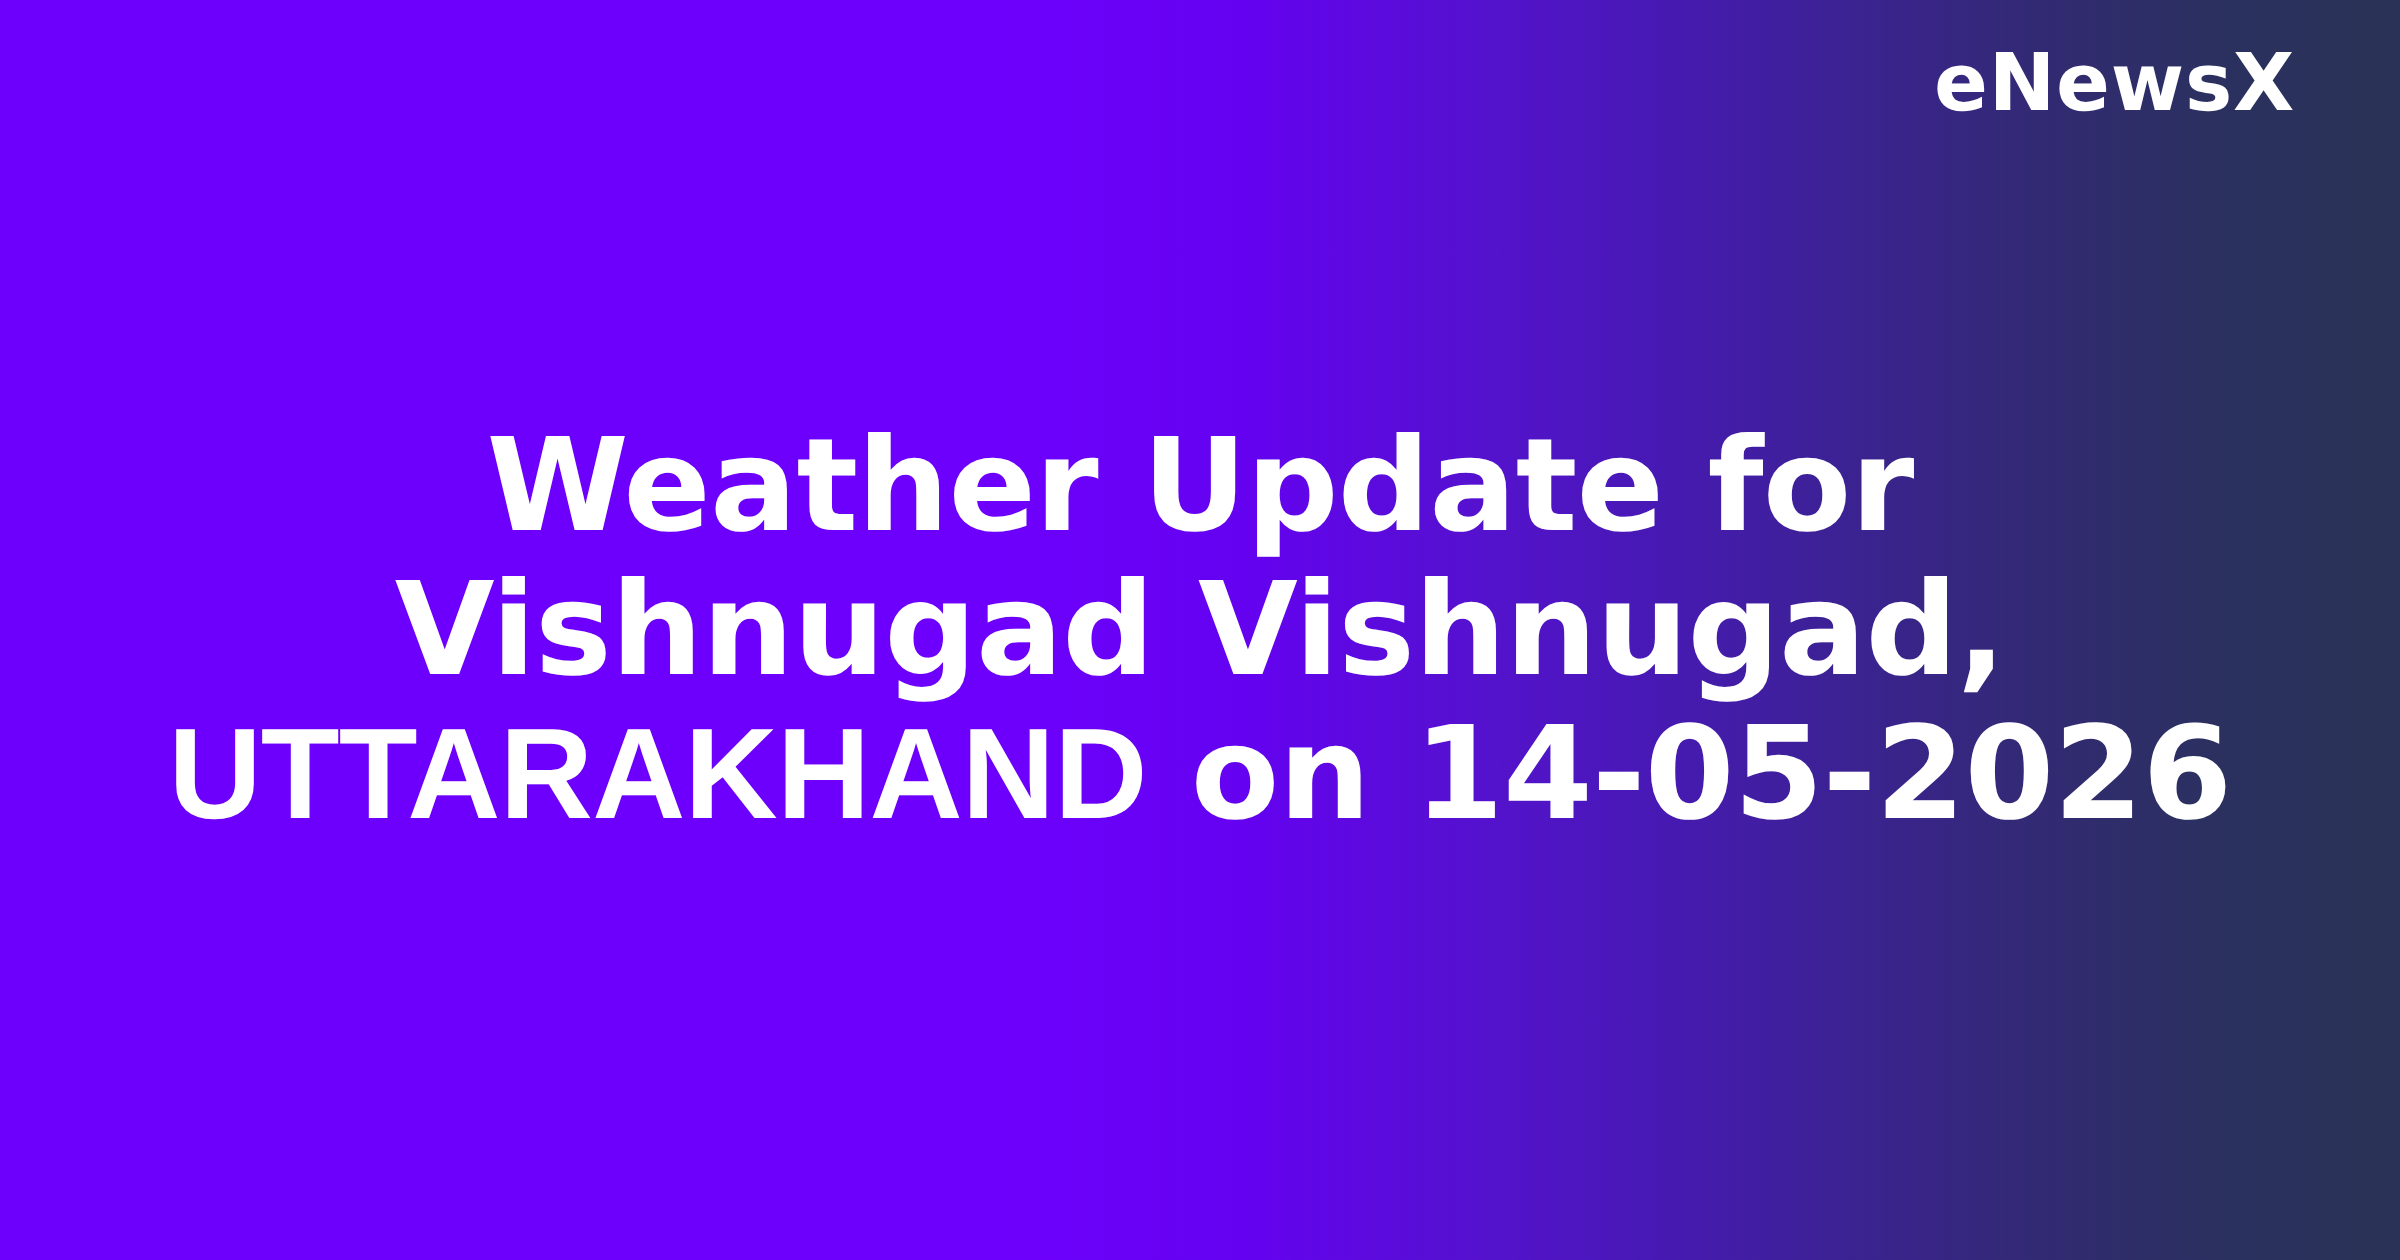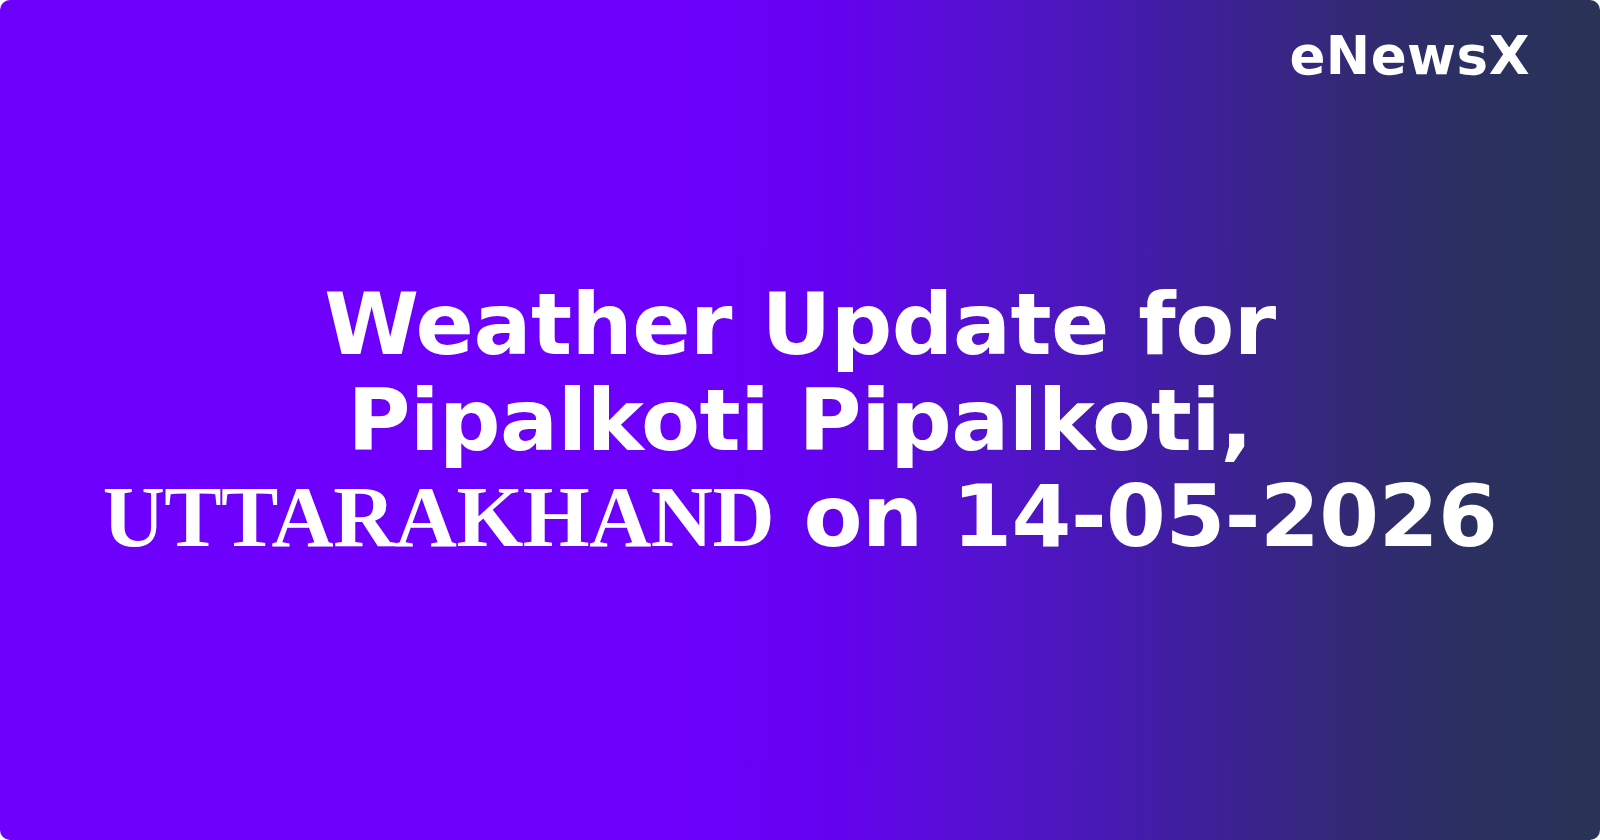--- a/index.html
+++ b/index.html
@@ -22,21 +22,20 @@
         #6d00fc 0%,
         #6d00fc 42%,
         #6402f0 52%,
         #5412cd 62%,
         #4719b4 69%,
         #3b2292 77%,
         #322a73 85%,
         #2b3060 92%,
         #2a3356 100%
     );
-    border-radius: 10px;
   }
 
   
   .brand {
     position: absolute;
     top: 28px;
     right: 70px;
     color: #ffffff;
     font-size: 53px;
     font-weight: 700;
@@ -65,32 +64,32 @@
     max-width: 1480px;
     text-align: center;
   }
 
   .headline .hl-line {
     display: block;
     white-space: nowrap;
   }
 
   .hl-state {
-    font-family: Liberation Serif, serif;
+    font-family: Liberation Sans, sans-serif;
     font-weight: 700;
   }
 </style>
 </head>
 <body>
 
 <div class="card">
 
   <div class="brand">eNewsX</div>
 
   <div class="headline-block">
     <h1 class="headline">
       <span class="hl-line">Weather Update for</span>
-      <span class="hl-line">Pipalkoti Pipalkoti,</span>
+      <span class="hl-line">Vishnugad Vishnugad,</span>
       <span class="hl-line"><span class="hl-state">UTTARAKHAND</span><span>&nbsp;</span><span>on</span><span>&nbsp;</span><span>14-05-2026</span></span>
     </h1>
   </div>
 
 </div>
 
 </body></html>

